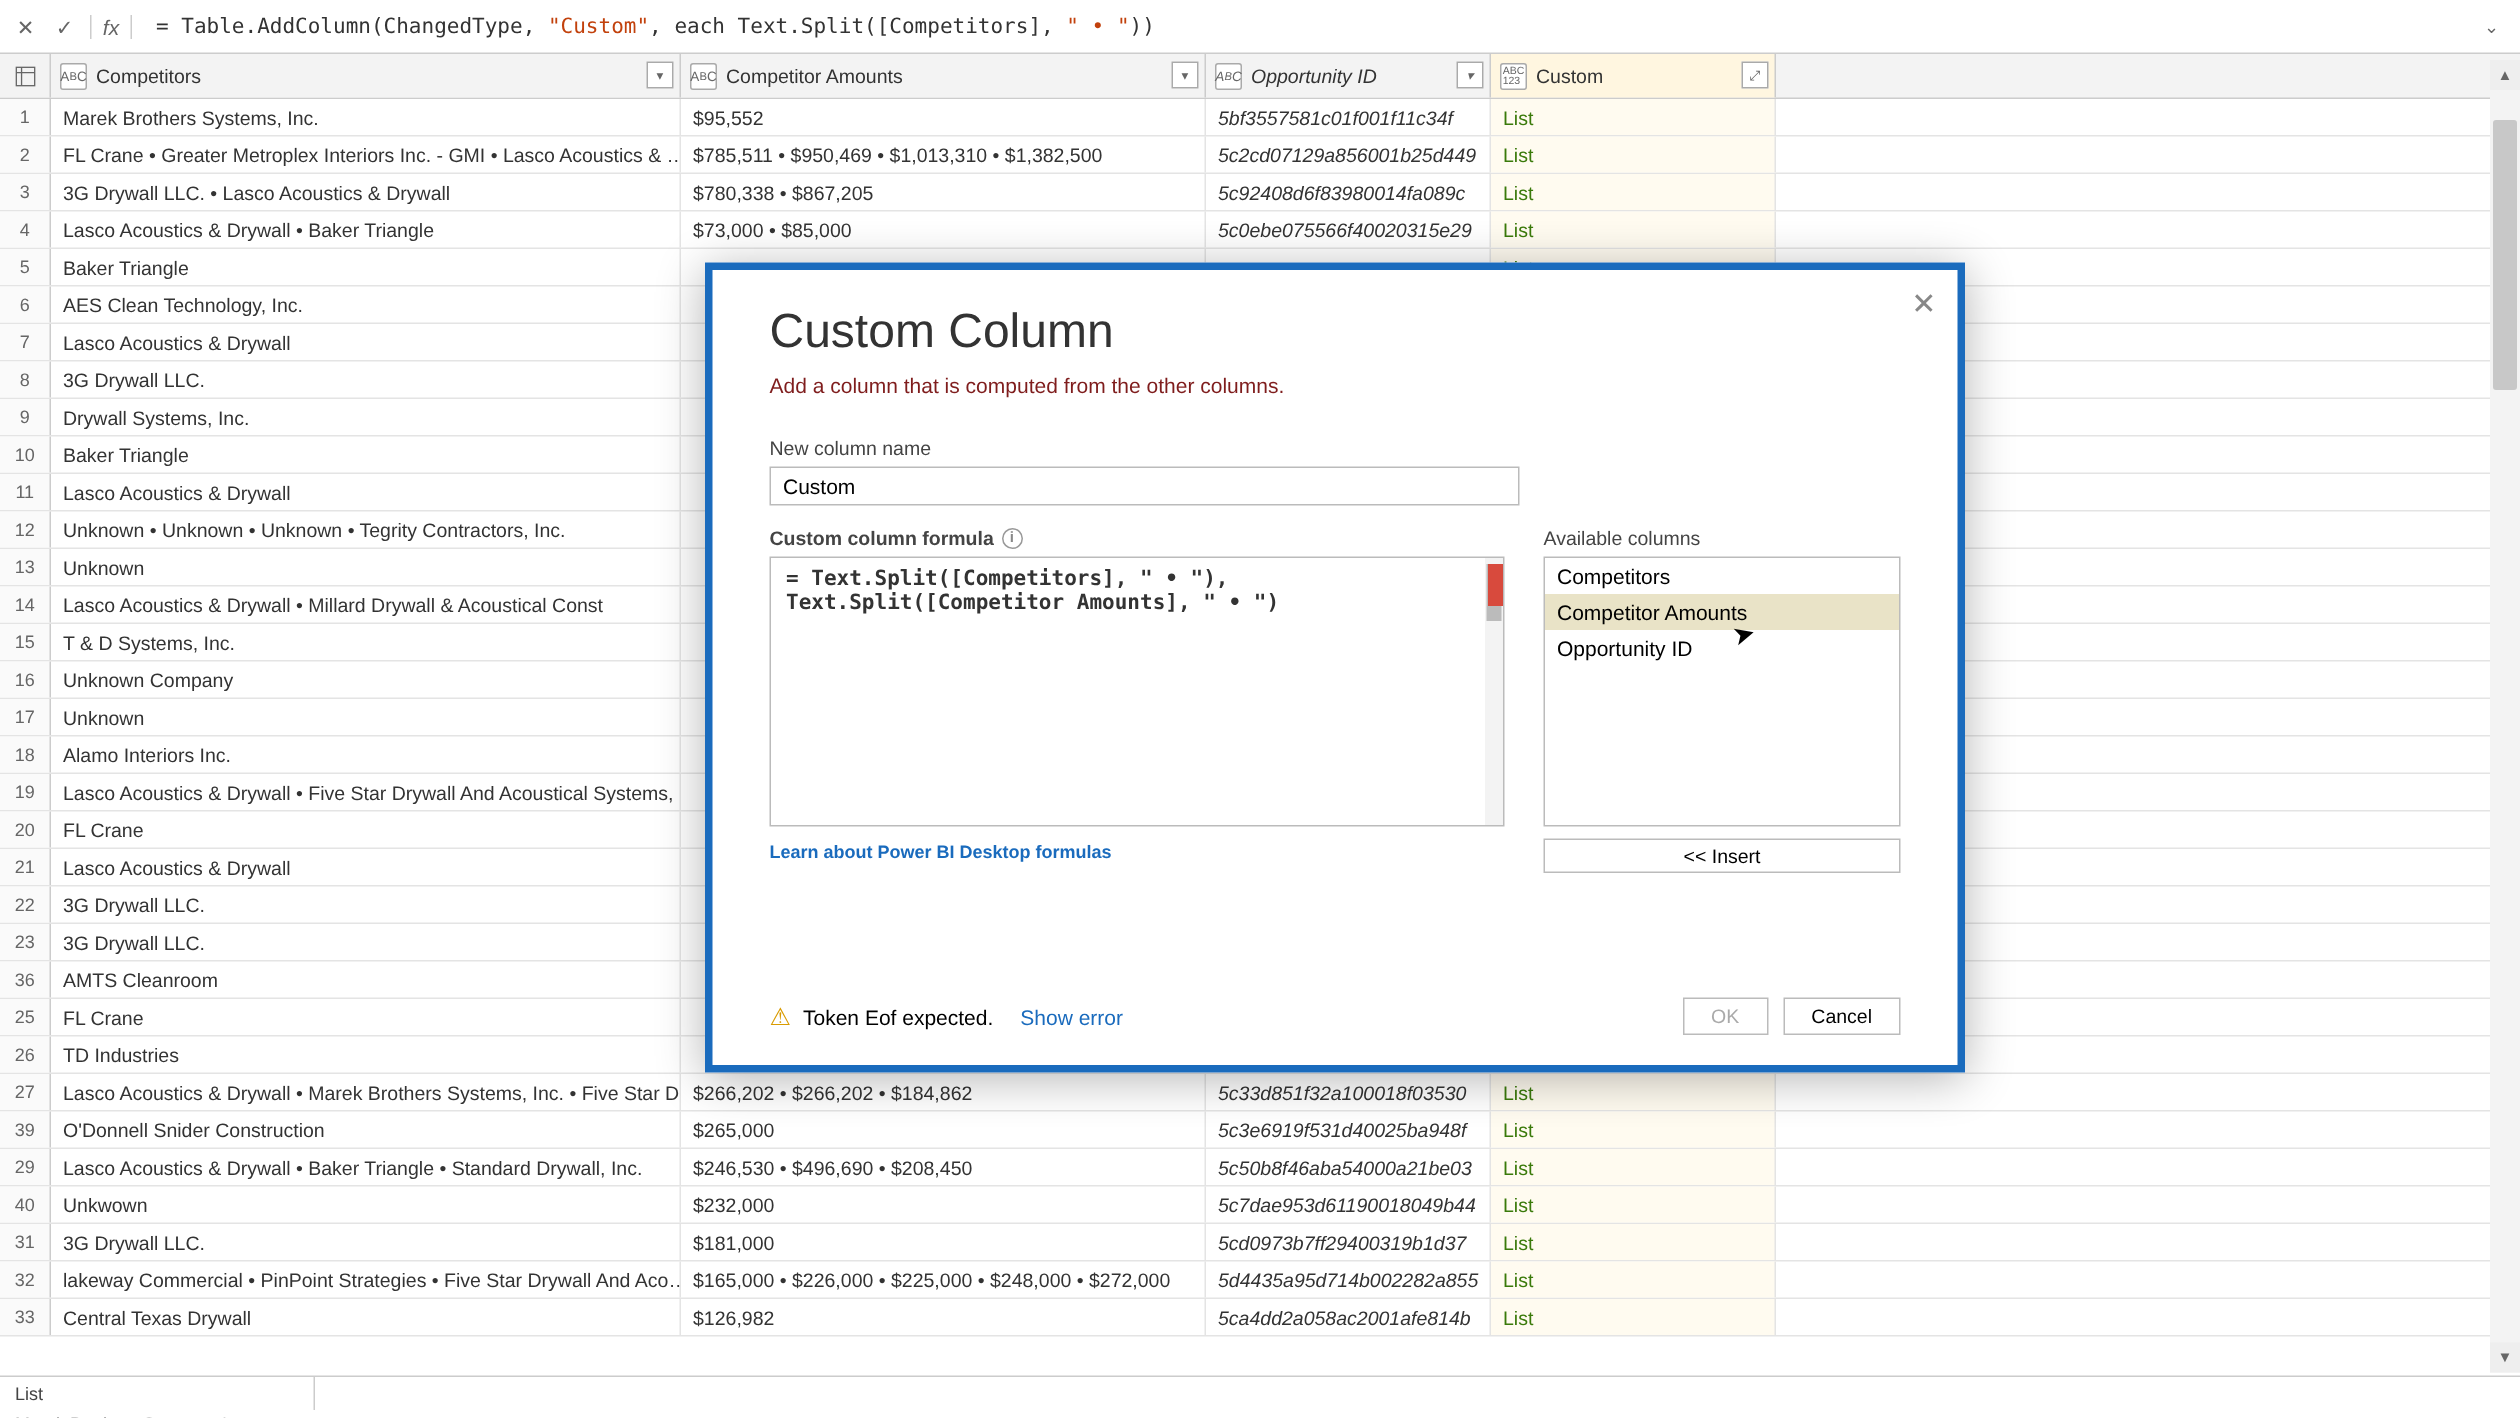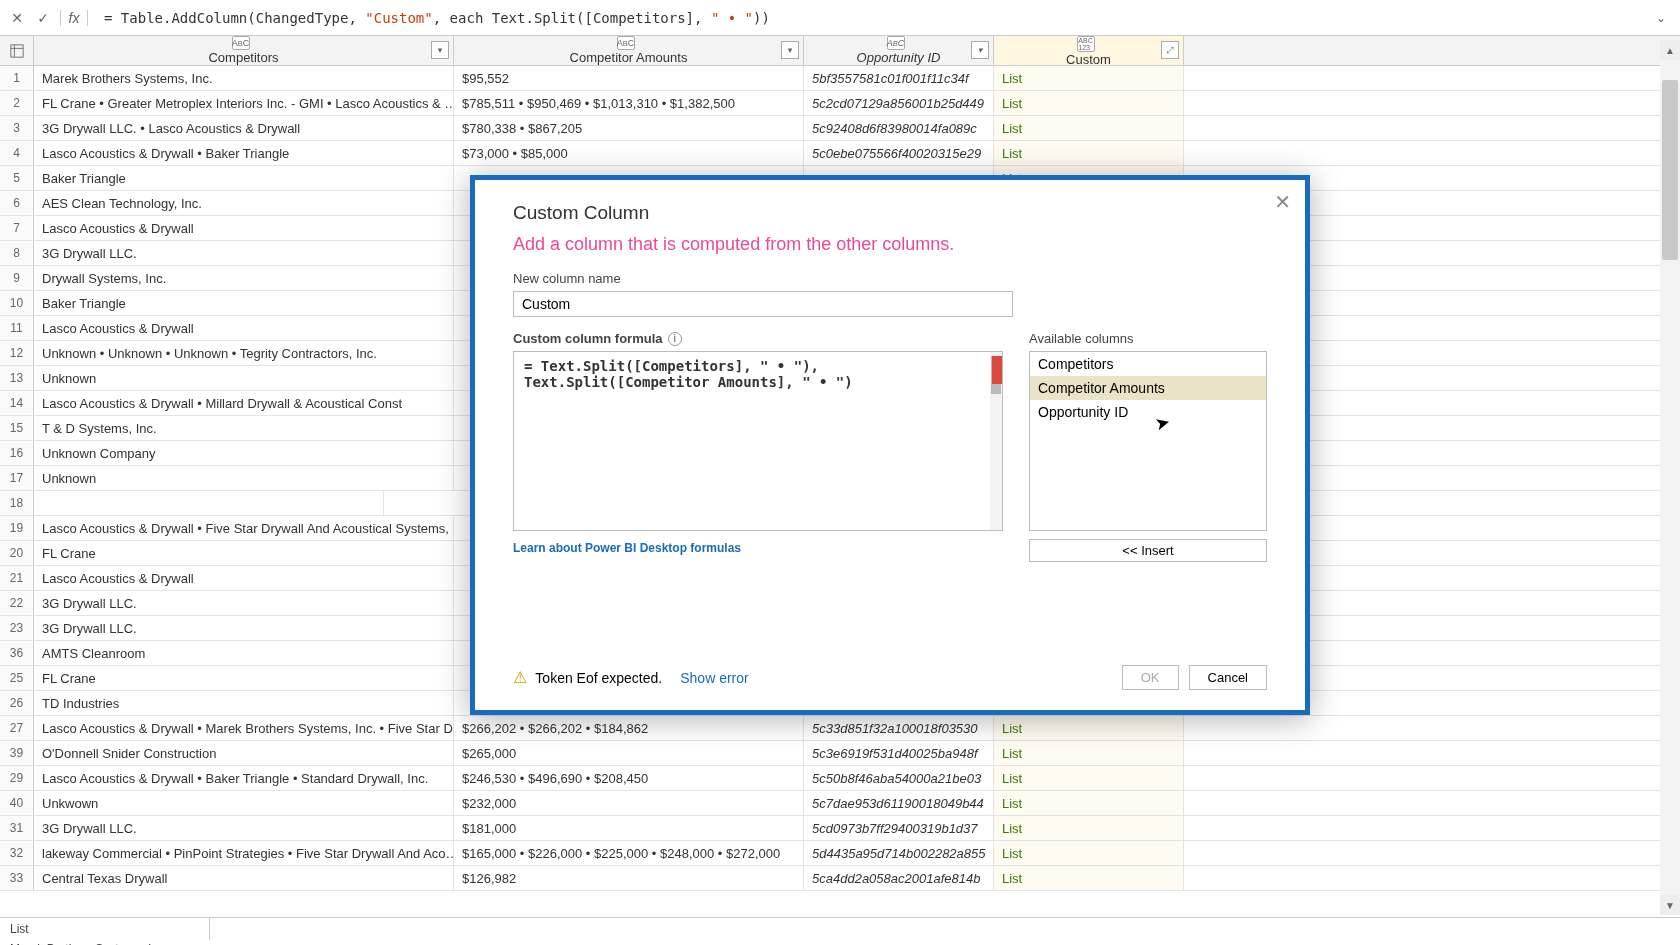--- a/index.html
+++ b/index.html
@@ -13,21 +13,21 @@
 .formula-bar .formula-text .kw1 { color: #333; }
 .formula-bar .formula-text .str { color: #c2410c; }
 .formula-bar .expand { color: #666; padding:0 6px; cursor:pointer;}
 
 
 .grid-wrap { position: absolute; top: 36px; left: 0; right: 0; bottom: 28px; overflow: hidden; }
 .grid { position: relative; }
 .grid-header { display: flex; height: 30px; background: #f3f3f3; border-bottom: 1px solid #ccc; }
 .row-index-header { width: 34px; border-right: 1px solid #ccc; background:#f3f3f3; display:flex;align-items:center;justify-content:center;}
 .row-index-header svg { width:14px;height:14px;fill:#555;}
-.col-header { display:flex; align-items:center; padding: 0 6px; border-right:1px solid #ccc; background:#f3f3f3; position:relative; font-size:13px; color:#333;flex-direction:column;}
+.col-header { display:flex; align-items:center; padding: 0 6px; border-right:1px solid #ccc; background:#f3f3f3; position:relative; font-size:13px; color:#333;}
 .col-header .type-icon { width:18px; height:18px; margin-right:6px; border:1px solid #aaa; border-radius:2px; display:flex;align-items:center;justify-content:center; font-size:9px; background:#fff; color:#666;}
 .col-header .dropdown { position:absolute; right:4px; top:5px; width:18px;height:18px; border:1px solid #aaa; background:#fff; display:flex;align-items:center;justify-content:center;font-size:9px;color:#666;cursor:pointer;}
 .col-header.custom-col { background:#fff6e0; }
 
 .col-competitors { width: 420px; }
 .col-amounts { width: 350px; }
 .col-oppid { width: 190px; font-style: italic; }
 .col-custom { width: 190px; }
 
 .grid-body { }
@@ -45,22 +45,22 @@
 
 .vscroll { position:absolute; right:0; top:40px; bottom:30px; width:20px; background:#f3f3f3;}
 .vscroll .up,.vscroll .down{height:20px;display:flex;align-items:center;justify-content:center;font-size:10px;color:#666;background:#eee;cursor:pointer;}
 .vscroll .thumb{position:absolute;left:2px;right:2px;top:40px;height:180px;background:#c8c8c8;border-radius:2px;cursor:pointer;}
 
 
 .modal-overlay { position:absolute; inset:0; }
 .modal { position:absolute; left:470px; top:175px; width:840px; height:540px; background:#fff; border:5px solid #1a6bbd; box-shadow:0 4px 30px rgba(0,0,0,.3); }
 .modal-close { position:absolute; right:14px; top:10px; font-size:20px; color:#888; cursor:pointer; font-family:Arial;}
 .modal-inner { padding: 22px 38px; }
-.modal-title { font-size:19px; font-weight:400; color:#333; margin-bottom:10px; }
-.modal-subtitle { font-size:18px; color:#ec4899; margin-bottom:16px; }
+.modal-title { font-size:32px; font-weight:400; color:#333; margin-bottom:10px; }
+.modal-subtitle { font-size:14px; color:#7f1d1d; margin-bottom:26px; }
 .field-label { font-size:13px; color:#444; margin-bottom:5px; display:flex; align-items:center; gap:5px;}
 .field-label .info { width:14px;height:14px;border-radius:50%;border:1px solid #999;display:inline-flex;align-items:center;justify-content:center;font-size:10px;color:#888;cursor:help;}
 .text-input { width:500px; padding:4px 8px; border:1px solid #bbb; font-size:14px; height:26px; background:#fff; margin-bottom:14px;}
 .formula-row { display:flex; gap:16px; }
 .formula-box { width:490px; height:180px; border:1px solid #bbb; padding:6px 10px; font-family:Consolas,monospace; font-size:14px; position:relative; background:#fff;}
 .formula-box .code { color:#333; word-break:break-word;}
 .formula-box .err-marker{position:absolute;right:0;top:4px;width:10px;height:28px;background:#d84a3d;}
 .formula-box .mini-scroll{position:absolute;right:0;top:0;bottom:0;width:12px;background:#f3f3f3;}
 .formula-box .mini-thumb{position:absolute;right:1px;top:4px;width:10px;height:38px;background:#bbb;}
 .available-box { flex:1; }
@@ -272,20 +272,21 @@
           <div class="row-index">17</div>
           <div class="cell col-competitors">Unknown</div>
           <div class="cell col-amounts"></div>
           <div class="cell col-oppid"></div>
           <div class="cell col-custom custom-cell">
             <a>List</a>
           </div>
         </div>
         <div class="grid-row">
           <div class="row-index">18</div>
+          <div class="cell col-competitors">Alamo Interiors Inc.</div>
           <div class="cell col-amounts"></div>
           <div class="cell col-oppid"></div>
           <div class="cell col-custom custom-cell">
             <a>List</a>
           </div>
         </div>
         <div class="grid-row">
           <div class="row-index">19</div>
           <div class="cell col-competitors">Lasco Acoustics &amp; Drywall • Five Star Drywall And Acoustical Systems, …</div>
           <div class="cell col-amounts"></div>

